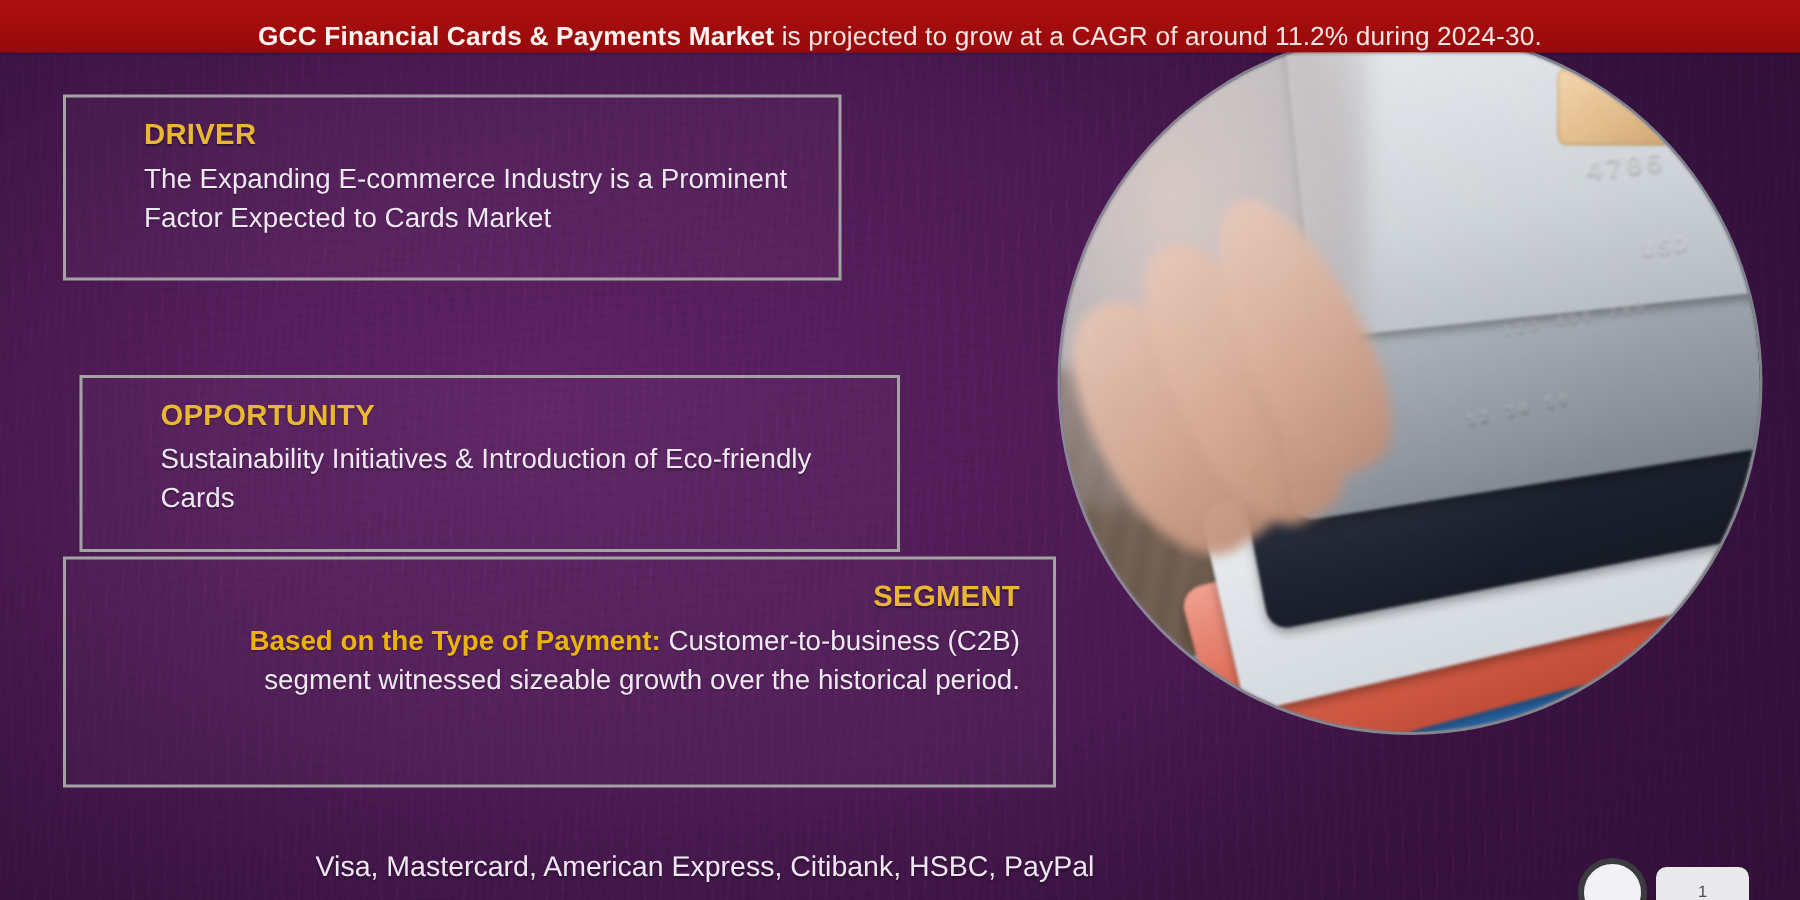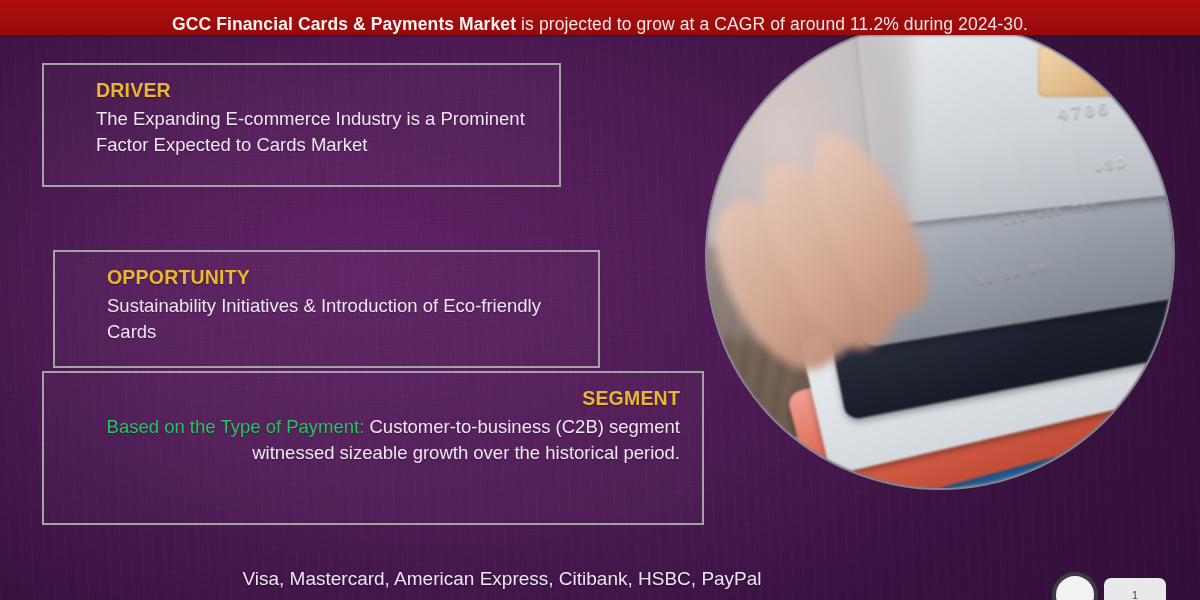--- a/index.html
+++ b/index.html
@@ -181,37 +181,36 @@
     text-shadow: 0 1px 1px rgba(0,0,0,.4);
   }
   .box-body {
     color: #efe8f2;
     font-size: 18.5px;
     line-height: 1.42;
     margin: 0;
     text-shadow: 0 1px 1px rgba(0,0,0,.35);
   }
   .box-body .lead {
-    color: #22c55e;
-    font-weight: normal;
+    color: #eab308;
+    font-weight: bold;
   }
 
   
   .brands {
     position: absolute;
     left: 0;
     top: 568px;
     width: 940px;
     text-align: center;
     color: #efe6f3;
     font-size: 19px;
     z-index: 20;
     text-shadow: 0 1px 2px rgba(0,0,0,.45);
     white-space: nowrap;
-    margin-left: 32px;
   }
 
   
   .chat-widget {
     position: absolute;
     left: 1052px;
     top: 572px;
     z-index: 40;
     display: flex;
     align-items: center;

